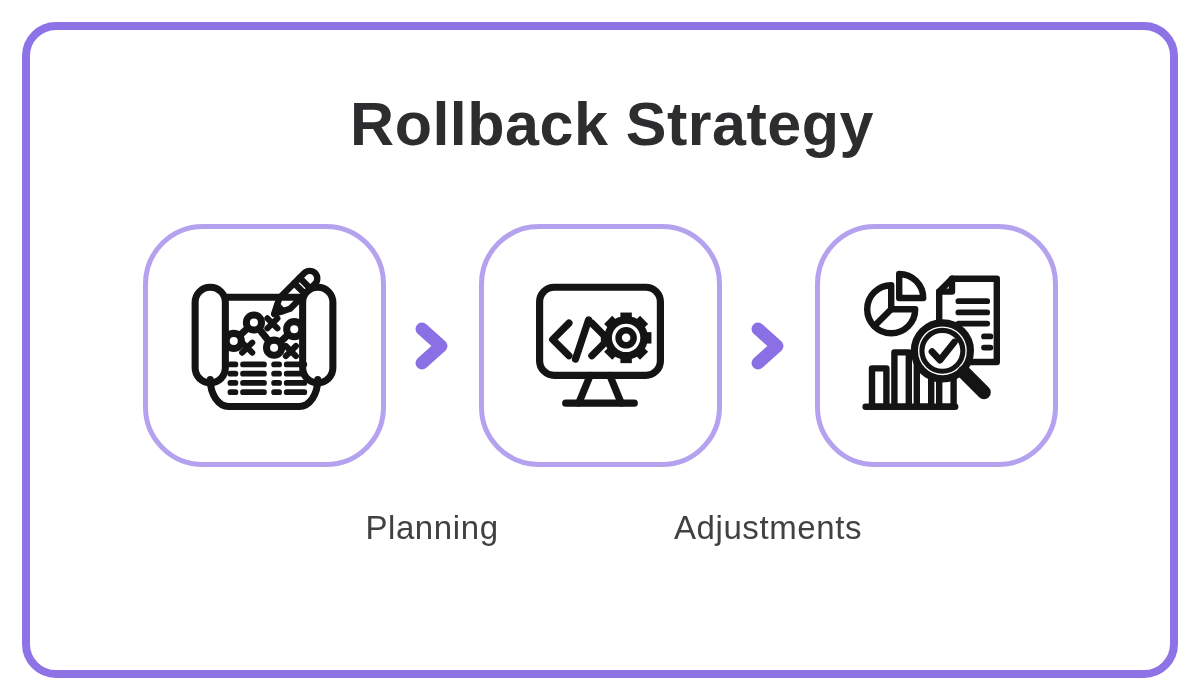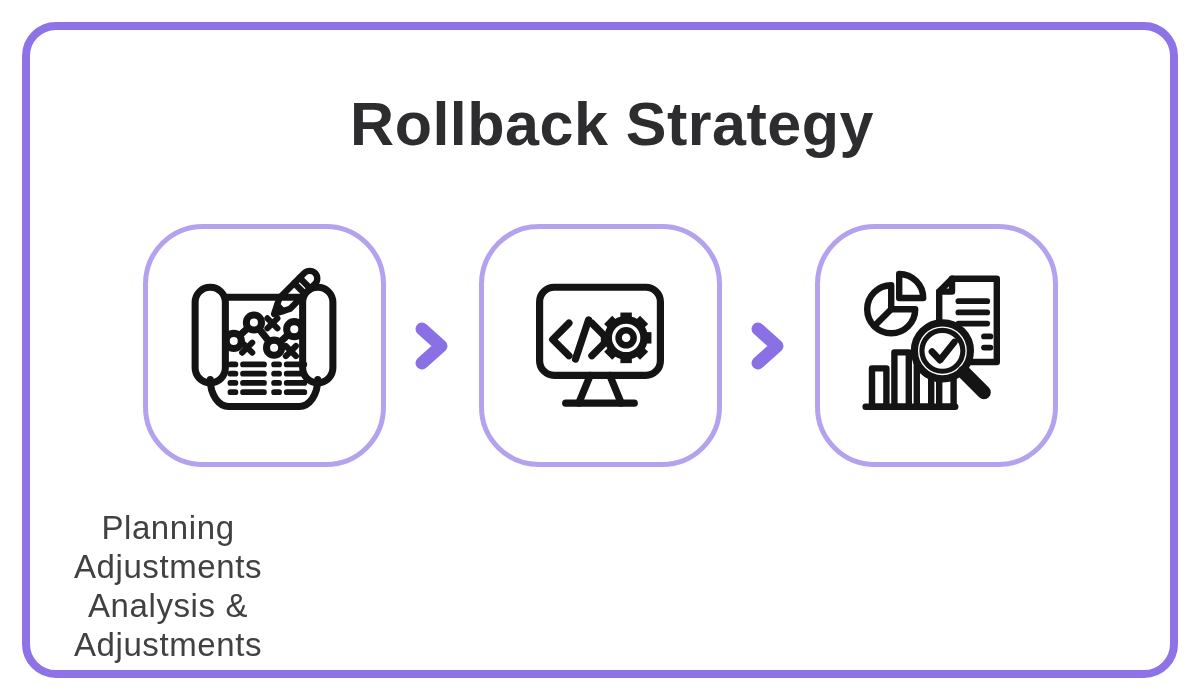--- a/index.html
+++ b/index.html
@@ -29,21 +29,21 @@
     border-radius:60px;background:#ffffff;
     display:flex;align-items:center;justify-content:center;
   }
   .chevron-wrap{
     width:93px;display:flex;justify-content:center;align-items:center;
   }
   .chevron-wrap svg{color:var(--arrow,#8a70e4);}
   .icon{color:var(--icon-stroke,#141414);}
   .labels-row{
     position:absolute;top:508px;left:0;width:100%;
-    display:flex;justify-content:center;flex-direction:column;
+    display:flex;justify-content:center;
   }
   .step-label{
     width:336px;text-align:center;
     font-size:33px;line-height:39px;font-weight:400;
     letter-spacing:0.6px;
     color:var(--label-text,#414042);
   }
   .step-label span{display:block;}
 </style>
 </head>
@@ -166,17 +166,13 @@
 
 </div>
 
 <div class="labels-row">
   <div class="step-label">
     <span>Planning</span>
   </div>
   <div class="step-label">
     <span>Adjustments</span>
   </div>
-  <div class="step-label">
-    <span>Analysis &amp;</span>
-    <span>Adjustments</span>
-  </div>
 </div>
 
 </body></html>

